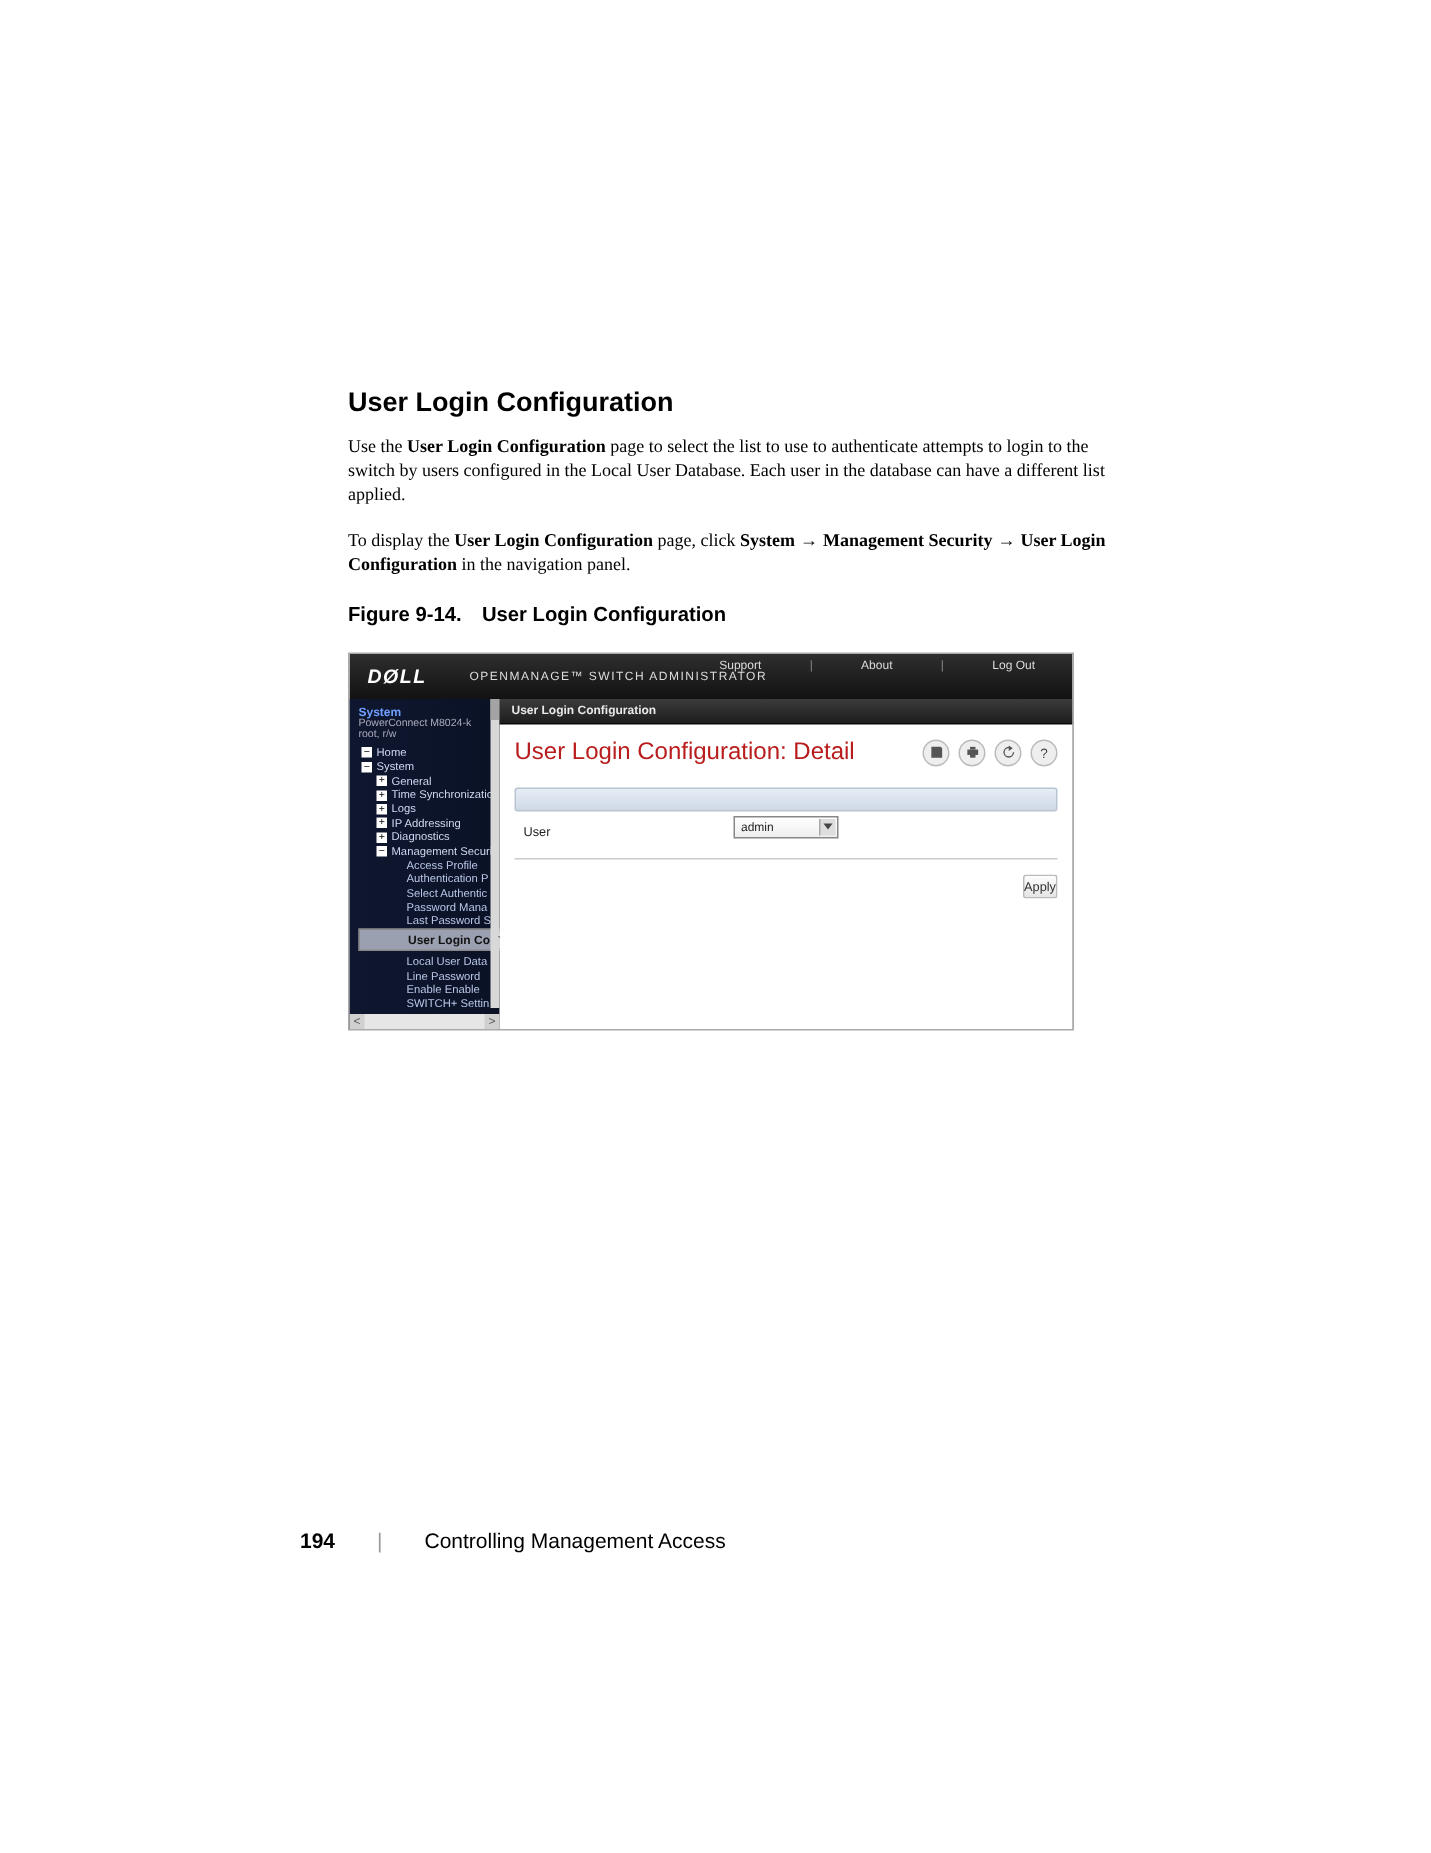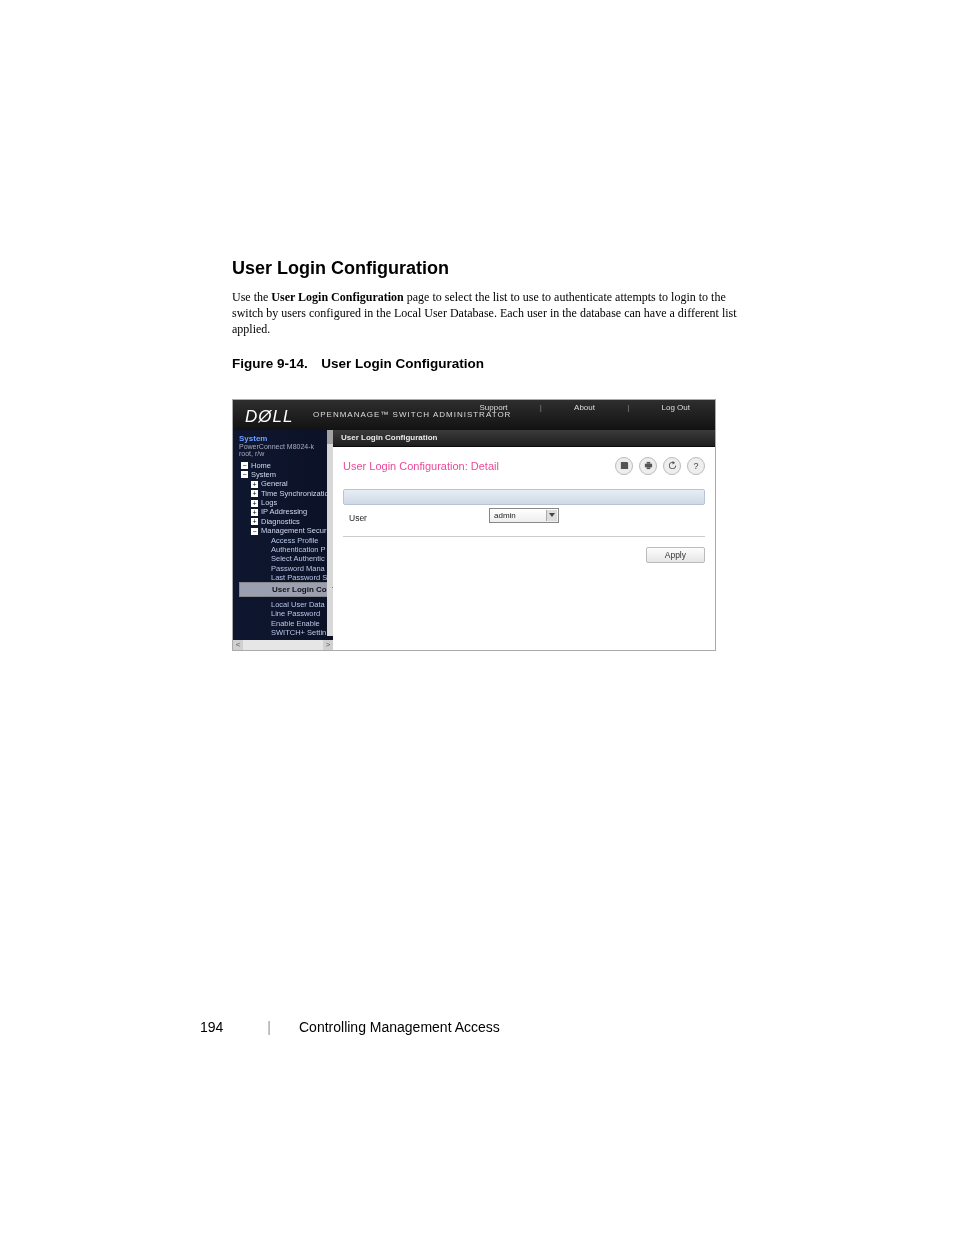--- a/index.html
+++ b/index.html
@@ -2,25 +2,25 @@
 <html><head>
 <meta charset="utf-8">
 <style>
   body{margin:0;background:#fff;font-family:Georgia,"Times New Roman",serif;color:#000}
   .page{width:954px;height:1235px;position:relative;box-sizing:border-box}
   .content{position:absolute;left:232px;top:258px;width:520px}
   .section-title{font-family:Arial,Helvetica,sans-serif;font-weight:bold;font-size:18px;margin:0 0 10px 0;color:#000}
   .para{font-size:12px;line-height:1.35;margin:0 0 14px 0}
   .bold{font-weight:bold}
   .arrow{font-family:Arial,sans-serif}
-  .fig-caption{font-family:Arial,Helvetica,sans-serif;font-weight:bold;font-size:13.5px;margin:18px 0 28px 0}
+  .fig-caption{font-family:Arial,Helvetica,sans-serif;font-weight:bold;font-size:13.5px;margin:18px 0 18px 0}
   
   .shot{width:482px;height:250px;border:1px solid #aaa;background:#fff;position:relative;font-family:Arial,Helvetica,sans-serif;overflow:hidden}
   .topbar{height:30px;background:linear-gradient(#2e2e2e,#121212);color:#eaeaea;position:relative}
-  .logo{position:absolute;left:12px;top:7px;font-family:Arial,sans-serif;font-weight:normal;font-style:italic;letter-spacing:1px;font-size:17px;color:#fff}
+  .logo{position:absolute;left:12px;top:7px;font-family:Arial,sans-serif;font-weight:bold;font-style:italic;letter-spacing:1px;font-size:13px;color:#fff}
   .appname{position:absolute;left:80px;top:10px;font-size:8px;letter-spacing:1px;color:#ddd}
   .toplinks{position:absolute;right:10px;top:3px;font-size:8px;color:#ddd}
   .toplinks span{margin:0 15px}
   .sep{color:#888}
   .body2{position:absolute;top:30px;left:0;right:0;bottom:0;background:#1a1a2a}
   .sidebar{position:absolute;left:0;top:0;width:100px;bottom:0;background:linear-gradient(90deg,#0f1730,#0b1226);color:#cfd8ef;font-size:7.5px;overflow:hidden}
   .sb-head{padding:4px 6px 2px 6px}
   .sb-head .sys{color:#6fa0ff;font-weight:bold;font-size:8px}
   .sb-head .mdl{color:#aab;font-size:7px}
   .sb-head .usr{color:#aab;font-size:7px}
@@ -34,46 +34,49 @@
   .tn{white-space:nowrap;overflow:hidden;text-overflow:clip}
   .tn .box{display:inline-block;width:7px;height:7px;line-height:7px;text-align:center;font-size:7px;background:#fff;color:#000;margin-right:3px;vertical-align:middle}
   .tn.lvl1{padding-left:2px}
   .tn.lvl2{padding-left:12px}
   .tn.lvl4{padding-left:32px;color:#b9c6e6}
   .tn.sel{background:#9aa0b0;color:#111;font-weight:bold}
   .main{position:absolute;left:100px;right:0;top:0;bottom:0;background:#fff}
   .crumb{height:16px;background:linear-gradient(#3b3b3b,#1e1e1e);color:#e9e9e9;font-size:8px;font-weight:bold;padding:0 8px;line-height:16px;border-bottom:1px solid #0a0a0a}
   .mwrap{padding:10px}
   .mhdr{display:flex;align-items:center;justify-content:space-between}
-  .mtitle{font-size:11px;color:#ec4899}
+  .mtitle{font-size:16px;color:#b91c1c}
   .micons{display:flex;gap:6px}
   .cbtn{width:16px;height:16px;border-radius:50%;background:#eee;border:1px solid #bbb;display:flex;align-items:center;justify-content:center;font-size:9px;color:#444}
   .bluebar{height:14px;background:linear-gradient(#e6edf5,#cfd9e6);border:1px solid #b9c4d2;border-radius:2px;margin:14px 0 0 0}
   .formrow{display:flex;align-items:flex-end;font-size:8.5px;color:#222;padding:3px 6px}
   .formrow .lbl{width:140px}
   .sel{font-size:8px;border:1px solid #888;background:linear-gradient(#fff,#eee);padding:0 14px 0 4px;height:13px;line-height:13px;position:relative;display:inline-block;min-width:50px}
   .sel::after{content:"";position:absolute;right:1px;top:1px;width:10px;height:11px;background:#ddd;border-left:1px solid #aaa}
   .sel::before{content:"";position:absolute;right:3px;top:4px;border-left:3px solid transparent;border-right:3px solid transparent;border-top:4px solid #444;z-index:1}
   .hr2{border-top:1px solid #ccc;margin:10px 0}
-  .apply{float:right;font-size:8.5px;background:linear-gradient(#fdfdfd,#e5e5e5);border:1px solid #bbb;border-radius:2px;padding:2px 18px;color:#333}
+  .apply{float:right;font-size:8.5px;background:linear-gradient(#fdfdfd,#e5e5e5);border:1px solid #bbb;border-radius:2px;padding:2px 0;color:#333}
   .footer{position:absolute;left:200px;bottom:200px;font-family:Arial,Helvetica,sans-serif;font-size:14px;color:#000}
-  .footer .pg{font-weight:normal;margin-right:44px}
+  .footer .pg{font-weight:bold;margin-right:28px}
   .footer .bar{color:#999;margin-right:28px}
 </style>
 </head>
 <body>
 
 <div class="page">
   <div class="content">
     <h2 class="section-title">User Login Configuration</h2>
 
     <p class="para">
       <span>Use the </span><span class="bold">User Login Configuration</span><span> page to select the list to use to authenticate attempts to login to the switch by users configured in the Local User Database. Each user in the database can have a different list applied.</span>
     </p>
 
+    <p class="para">
+      <span>To display the </span><span class="bold">User Login Configuration</span><span> page, click </span><span class="bold">System</span><span class="arrow"> → </span><span class="bold">Management Security</span><span class="arrow"> → </span><span class="bold">User Login Configuration</span><span> in the navigation panel.</span>
+    </p>
 
     <div class="fig-caption">Figure 9-14. User Login Configuration</div>
 
     <div class="shot">
       <div class="topbar">
         <div class="logo">DØLL</div>
         <div class="appname">OPENMANAGE™ SWITCH ADMINISTRATOR</div>
         <div class="toplinks">
           <span>Support</span>
           <span class="sep">|</span>

